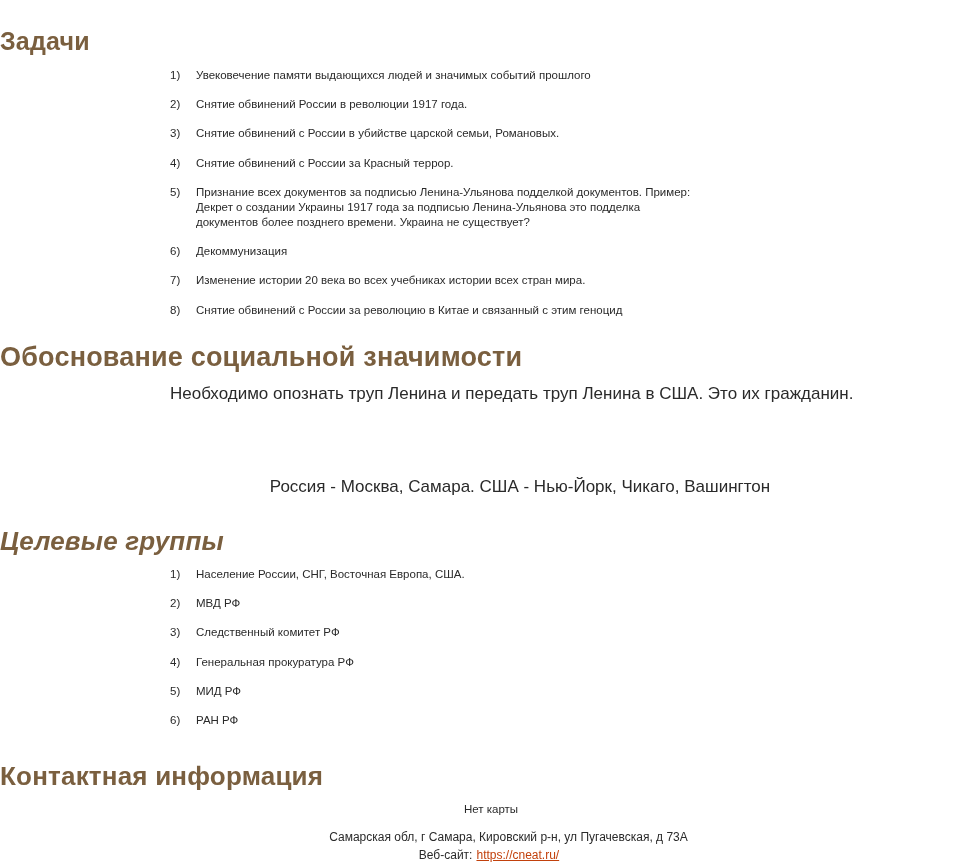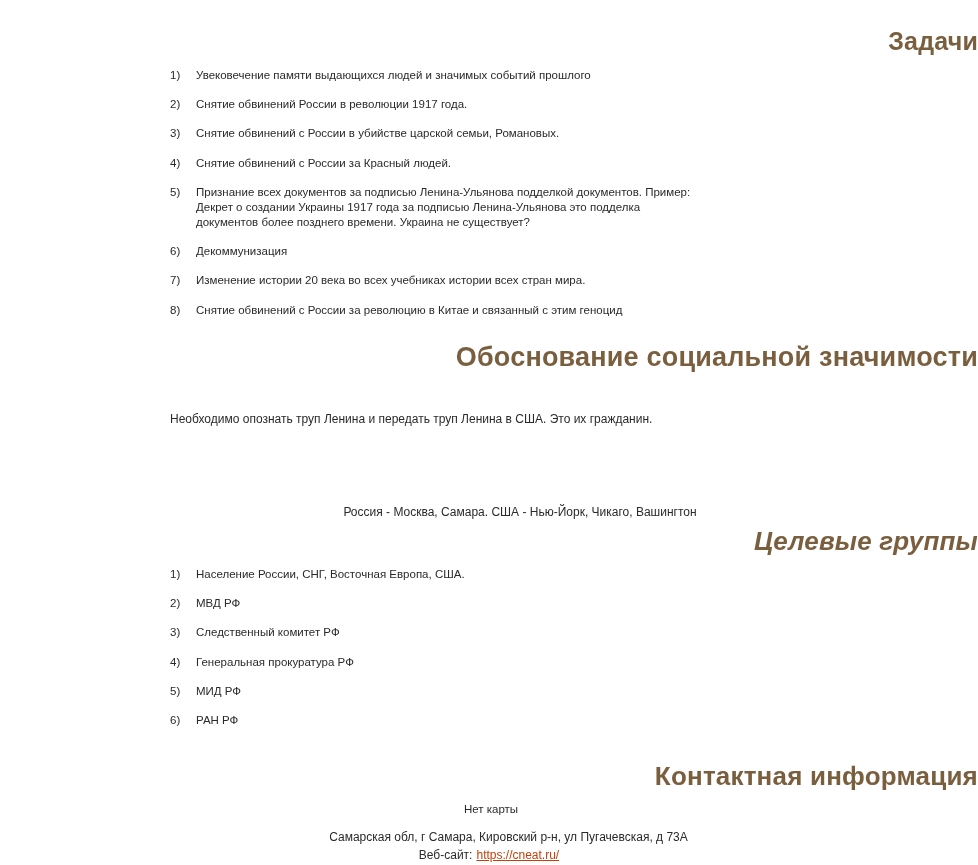--- a/index.html
+++ b/index.html
@@ -16,21 +16,21 @@
   }
   .page {
     position: relative;
     width: 978px;
     height: 865px;
   }
   h2.section-title {
     margin: 0;
     color: #7a5f3f;
     font-weight: bold;
-    text-align: right;
+    text-align: left;
     letter-spacing: 0.2px;
   }
   .title-tasks {
     font-size: 25px;
     position: absolute;
     left: 0; right: 0;
     top: 27px;
   }
   .title-social {
     font-size: 27px;
@@ -92,24 +92,23 @@
     top: 567px;
     left: 170px;
     width: 535px;
   }
   #groups-list li {
     margin-bottom: 14px;
   }
 
   .para {
     position: absolute;
-    font-size: 12px;
+    font-size: 17px;
     color: #2a2a2a;
     line-height: 1.35;
-    margin-top: 28px;
   }
   .para-social {
     top: 383px;
     left: 170px;
     width: 700px;
   }
   .para-geo {
     top: 476px;
     left: 170px;
     width: 700px;
@@ -155,21 +154,21 @@
     <li>
       <span class="marker">2)</span>
       <span>Снятие обвинений России в революции 1917 года.</span>
     </li>
     <li>
       <span class="marker">3)</span>
       <span>Снятие обвинений с России в убийстве царской семьи, Романовых.</span>
     </li>
     <li>
       <span class="marker">4)</span>
-      <span>Снятие обвинений с России за Красный людей.</span>
+      <span>Снятие обвинений с России за Красный террор.</span>
     </li>
     <li>
       <span class="marker">5)</span>
       <span>Признание всех документов за подписью Ленина-Ульянова подделкой документов. Пример: Декрет о создании Украины 1917 года за подписью Ленина-Ульянова это подделка документов более позднего времени. Украина не существует?</span>
     </li>
     <li>
       <span class="marker">6)</span>
       <span>Декоммунизация</span>
     </li>
     <li>

